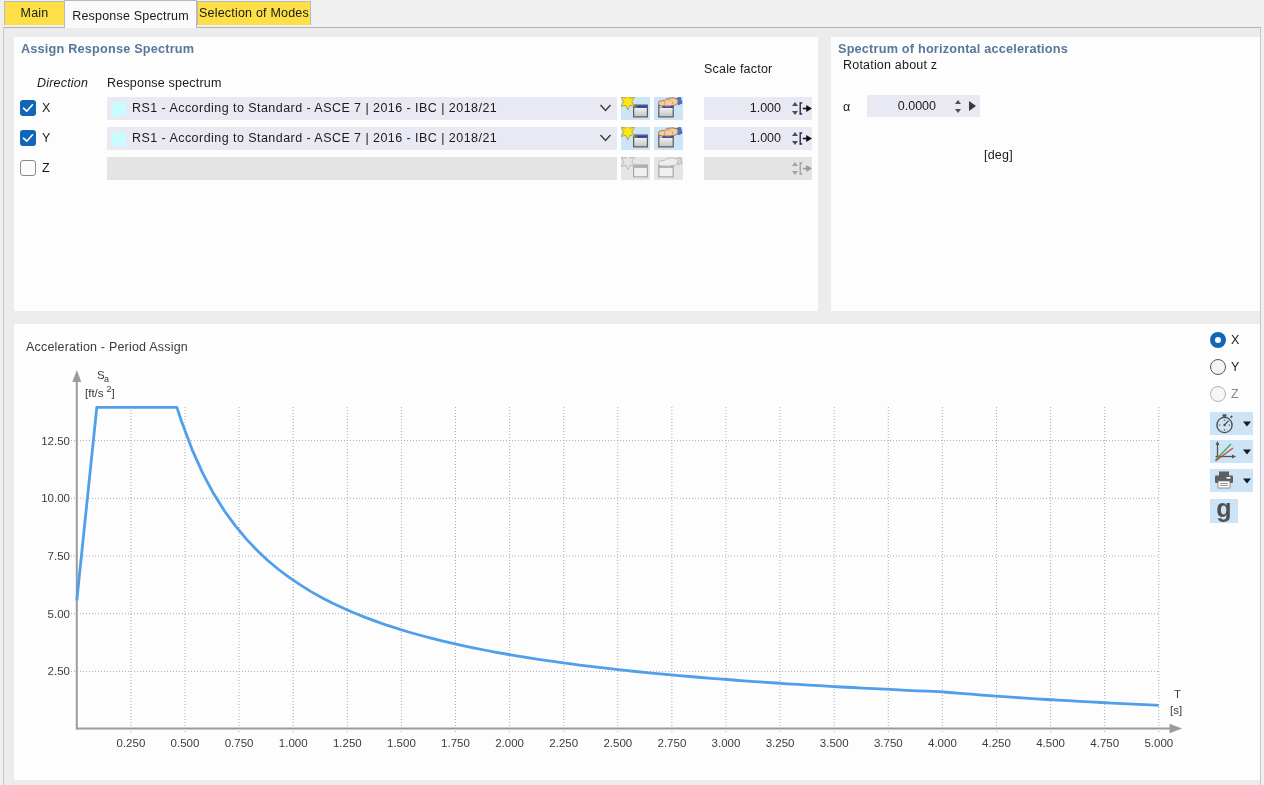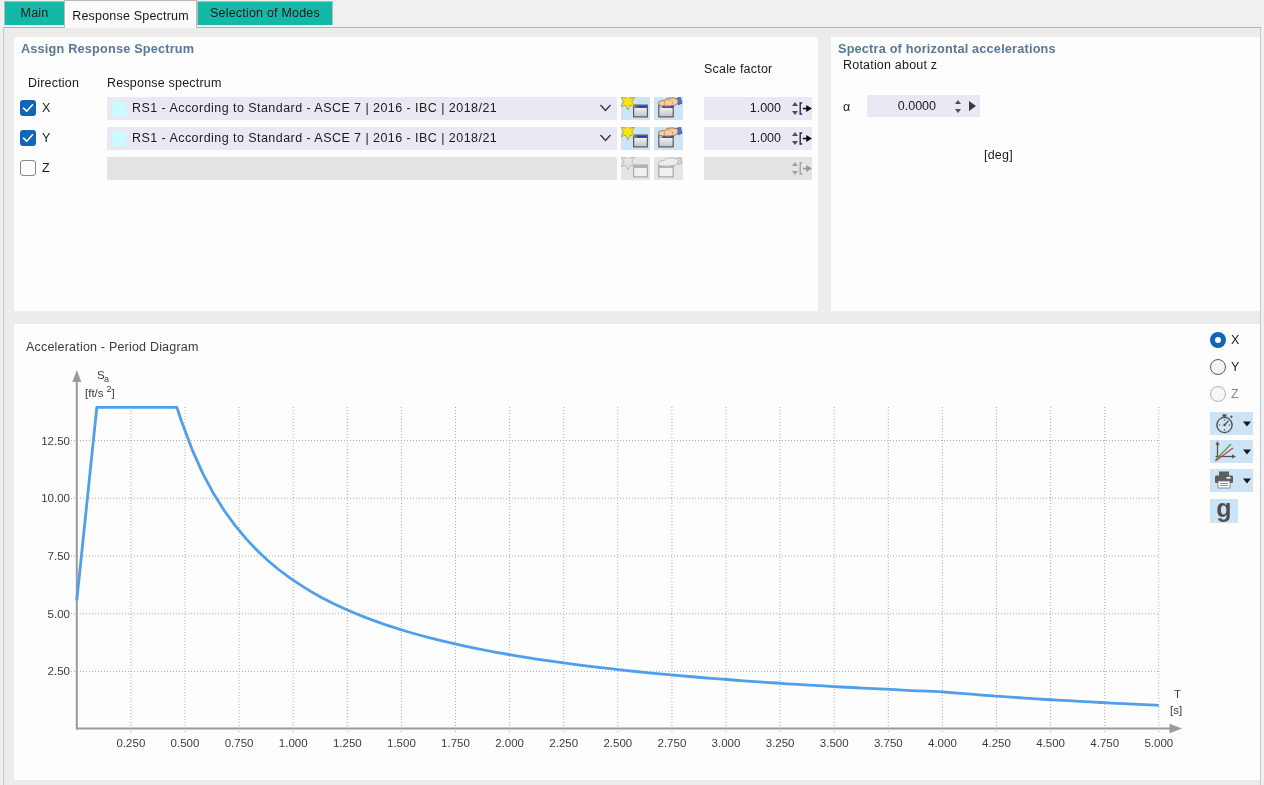--- a/index.html
+++ b/index.html
@@ -1,18 +1,18 @@
 <!DOCTYPE html>
 <html><head>
 <meta charset="utf-8">
 <style>
   html,body{margin:0;padding:0;}
   body{width:1264px;height:785px;background:#f0f0f0;font-family:"Liberation Sans",sans-serif;overflow:hidden;position:relative;}
   .abs{position:absolute;}
-  .tab{position:absolute;top:1px;height:24px;background:#14b8a6;border:1px solid #b9b9b9;border-bottom:none;box-sizing:border-box;font-size:12.5px;color:#1a1a1a;text-align:center;line-height:23px;letter-spacing:0.2px;}
+  .tab{position:absolute;top:1px;height:24px;background:#fde047;border:1px solid #b9b9b9;border-bottom:none;box-sizing:border-box;font-size:12.5px;color:#1a1a1a;text-align:center;line-height:23px;letter-spacing:0.2px;}
   .tab.active{top:0;height:28px;background:#fafafa;line-height:31px;z-index:5;}
   .content{position:absolute;left:3px;top:27px;width:1258px;height:758px;background:#ececec;border-top:1px solid #b2b2bc;border-left:1px solid #c6c6ce;border-right:1px solid #c6c6ce;box-sizing:border-box;}
   .panel{position:absolute;background:#fdfdfd;}
   .ptitle{position:absolute;font-size:12.7px;font-weight:bold;color:#56789c;letter-spacing:0.2px;}
   .lbl{position:absolute;font-size:12.5px;color:#1b1b1b;white-space:nowrap;letter-spacing:0.2px;}
   .field{position:absolute;background:#e9e9f3;box-sizing:border-box;}
   .field.dis{background:#e4e4e4;}
   .swatch{position:absolute;width:14px;height:14px;background:#c9fbff;}
   .cb{position:absolute;width:16px;height:16px;border-radius:3px;box-sizing:border-box;}
   .cb.on{background:#1266b8;}
@@ -23,26 +23,26 @@
   .spin-d{position:absolute;width:0;height:0;border-left:3.5px solid transparent;border-right:3.5px solid transparent;border-top:4.5px solid #4f4f4f;}
   .num{position:absolute;font-size:12.5px;color:#1b1b1b;text-align:right;}
   .radio{position:absolute;width:16px;height:16px;border-radius:50%;box-sizing:border-box;}
   .cbtn{position:absolute;background:#cde4f7;}
 </style>
 </head>
 <body>
 
 <div class="tab" style="left:4px;width:61px;">Main</div>
 <div class="tab active" style="left:64px;width:133px;">Response Spectrum</div>
-<div class="tab" style="left:197px;width:136px;">Selection of Modes</div>
+<div class="tab" style="left:197px;width:114px;">Selection of Modes</div>
 <div class="content"></div>
 
 <div class="panel" style="left:14px;top:37px;width:804px;height:274px;"></div>
 <div class="ptitle" style="left:21px;top:42px;">Assign Response Spectrum</div>
-<div class="lbl" style="left:28px;top:76px;">Direction</div>
+<div class="lbl" style="left:37px;top:76px;font-style:italic;">Direction</div>
 <div class="lbl" style="left:107px;top:76px;">Response spectrum</div>
 <div class="lbl" style="left:704px;top:62px;">Scale factor</div>
 
 <div class="cb on" style="left:20px;top:100px;"><svg width="16" height="16" viewBox="0 0 16 16">
       <path d="M3.5 8.2 L6.7 11.2 L12.5 4.8" stroke="#fff" stroke-width="1.6" fill="none" stroke-linecap="round" stroke-linejoin="round"></path>
     </svg></div>
 <div class="lbl" style="left:42px;top:101px;">X</div>
 <div class="field" style="left:107px;top:97px;width:510px;height:23px;"></div>
 <div class="swatch" style="left:112px;top:101.5px;"></div>
 <div class="lbl" style="left:132px;top:101px;letter-spacing:0.45px;">RS1 - According to Standard - ASCE 7 | 2016 - IBC | 2018/21</div>
@@ -150,34 +150,34 @@
 <div class="field dis" style="left:704px;top:157px;width:108px;height:23px;"></div>
 <div class="spin-u" style="left:792px;top:161.5px;opacity:.45;"></div>
 <div class="spin-d" style="left:792px;top:171px;opacity:.45;"></div>
 <svg class="abs" style="left:799px;top:162px;" width="14" height="13" viewBox="0 0 14 13">
     <path d="M3.2 1 L1.2 1 L1.2 12 L3.2 12" stroke="#a0a0a0" stroke-width="1.4" fill="none"></path>
     <line x1="3.8" y1="6.5" x2="8" y2="6.5" stroke="#9a9a9a" stroke-width="1.6"></line>
     <path d="M13 6.5 L7.2 2.9 L7.2 10.1 Z" fill="#9a9a9a"></path>
   </svg>
 
 <div class="panel" style="left:831px;top:37px;width:429px;height:274px;"></div>
-<div class="ptitle" style="left:838px;top:42px;">Spectra of horizontal accelerations</div>
+<div class="ptitle" style="left:838px;top:42px;">Spectrum of horizontal accelerations</div>
 <div class="lbl" style="left:843px;top:58px;">Rotation about z</div>
 <div class="lbl" style="left:843px;top:100px;">α</div>
 <div class="field" style="left:867px;top:95px;width:113px;height:22px;"></div>
 <div class="num" style="left:858px;top:99px;width:78px;">0.0000</div>
 <div class="spin-u" style="left:955px;top:99.5px;"></div>
 <div class="spin-d" style="left:955px;top:109px;"></div>
 <svg class="abs" style="left:968px;top:100px;" width="9" height="12">
     <path d="M1 1 L8 6 L1 11 Z" fill="#3a3a3a"></path>
   </svg>
 <div class="lbl" style="left:984px;top:100px;margin-top:48px;">[deg]</div>
 
 <div class="panel" style="left:14px;top:324px;width:1246px;height:456px;"></div>
-<div class="lbl" style="left:26px;top:340px;color:#3c3c3c;">Acceleration - Period Diagram</div>
+<div class="lbl" style="left:26px;top:340px;color:#3c3c3c;">Acceleration - Period Assign</div>
 
 <svg id="chart" class="abs" style="left:0;top:0;" width="1264" height="785">
 <line x1="130.9" y1="407" x2="130.9" y2="734" stroke="#ababab" stroke-width="1" stroke-dasharray="1 2"></line>
 <line x1="185.0" y1="407" x2="185.0" y2="734" stroke="#ababab" stroke-width="1" stroke-dasharray="1 2"></line>
 <line x1="239.1" y1="407" x2="239.1" y2="734" stroke="#ababab" stroke-width="1" stroke-dasharray="1 2"></line>
 <line x1="293.2" y1="407" x2="293.2" y2="734" stroke="#ababab" stroke-width="1" stroke-dasharray="1 2"></line>
 <line x1="347.3" y1="407" x2="347.3" y2="734" stroke="#ababab" stroke-width="1" stroke-dasharray="1 2"></line>
 <line x1="401.4" y1="407" x2="401.4" y2="734" stroke="#ababab" stroke-width="1" stroke-dasharray="1 2"></line>
 <line x1="455.5" y1="407" x2="455.5" y2="734" stroke="#ababab" stroke-width="1" stroke-dasharray="1 2"></line>
 <line x1="509.6" y1="407" x2="509.6" y2="734" stroke="#ababab" stroke-width="1" stroke-dasharray="1 2"></line>

